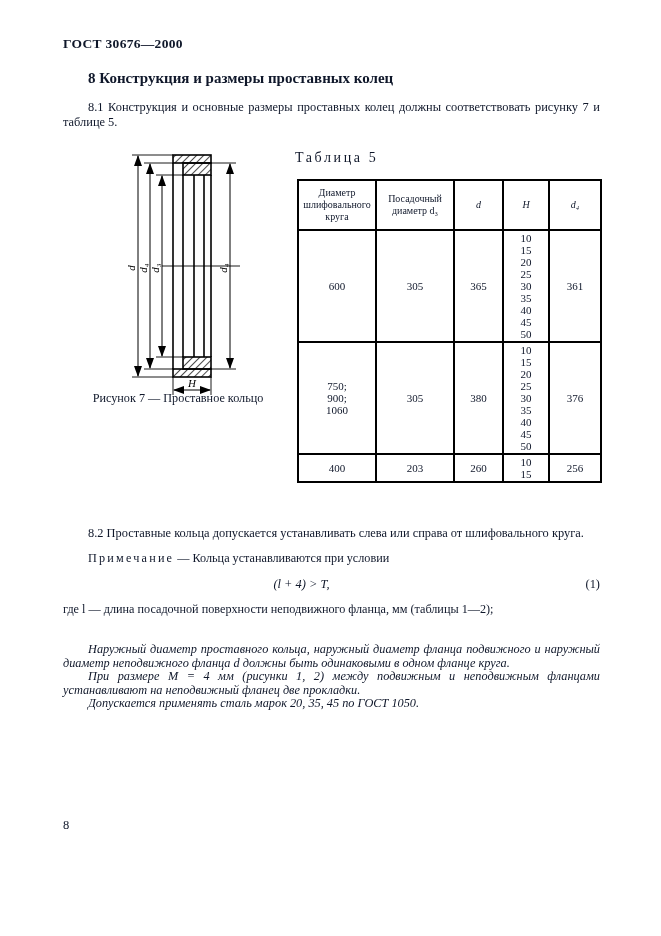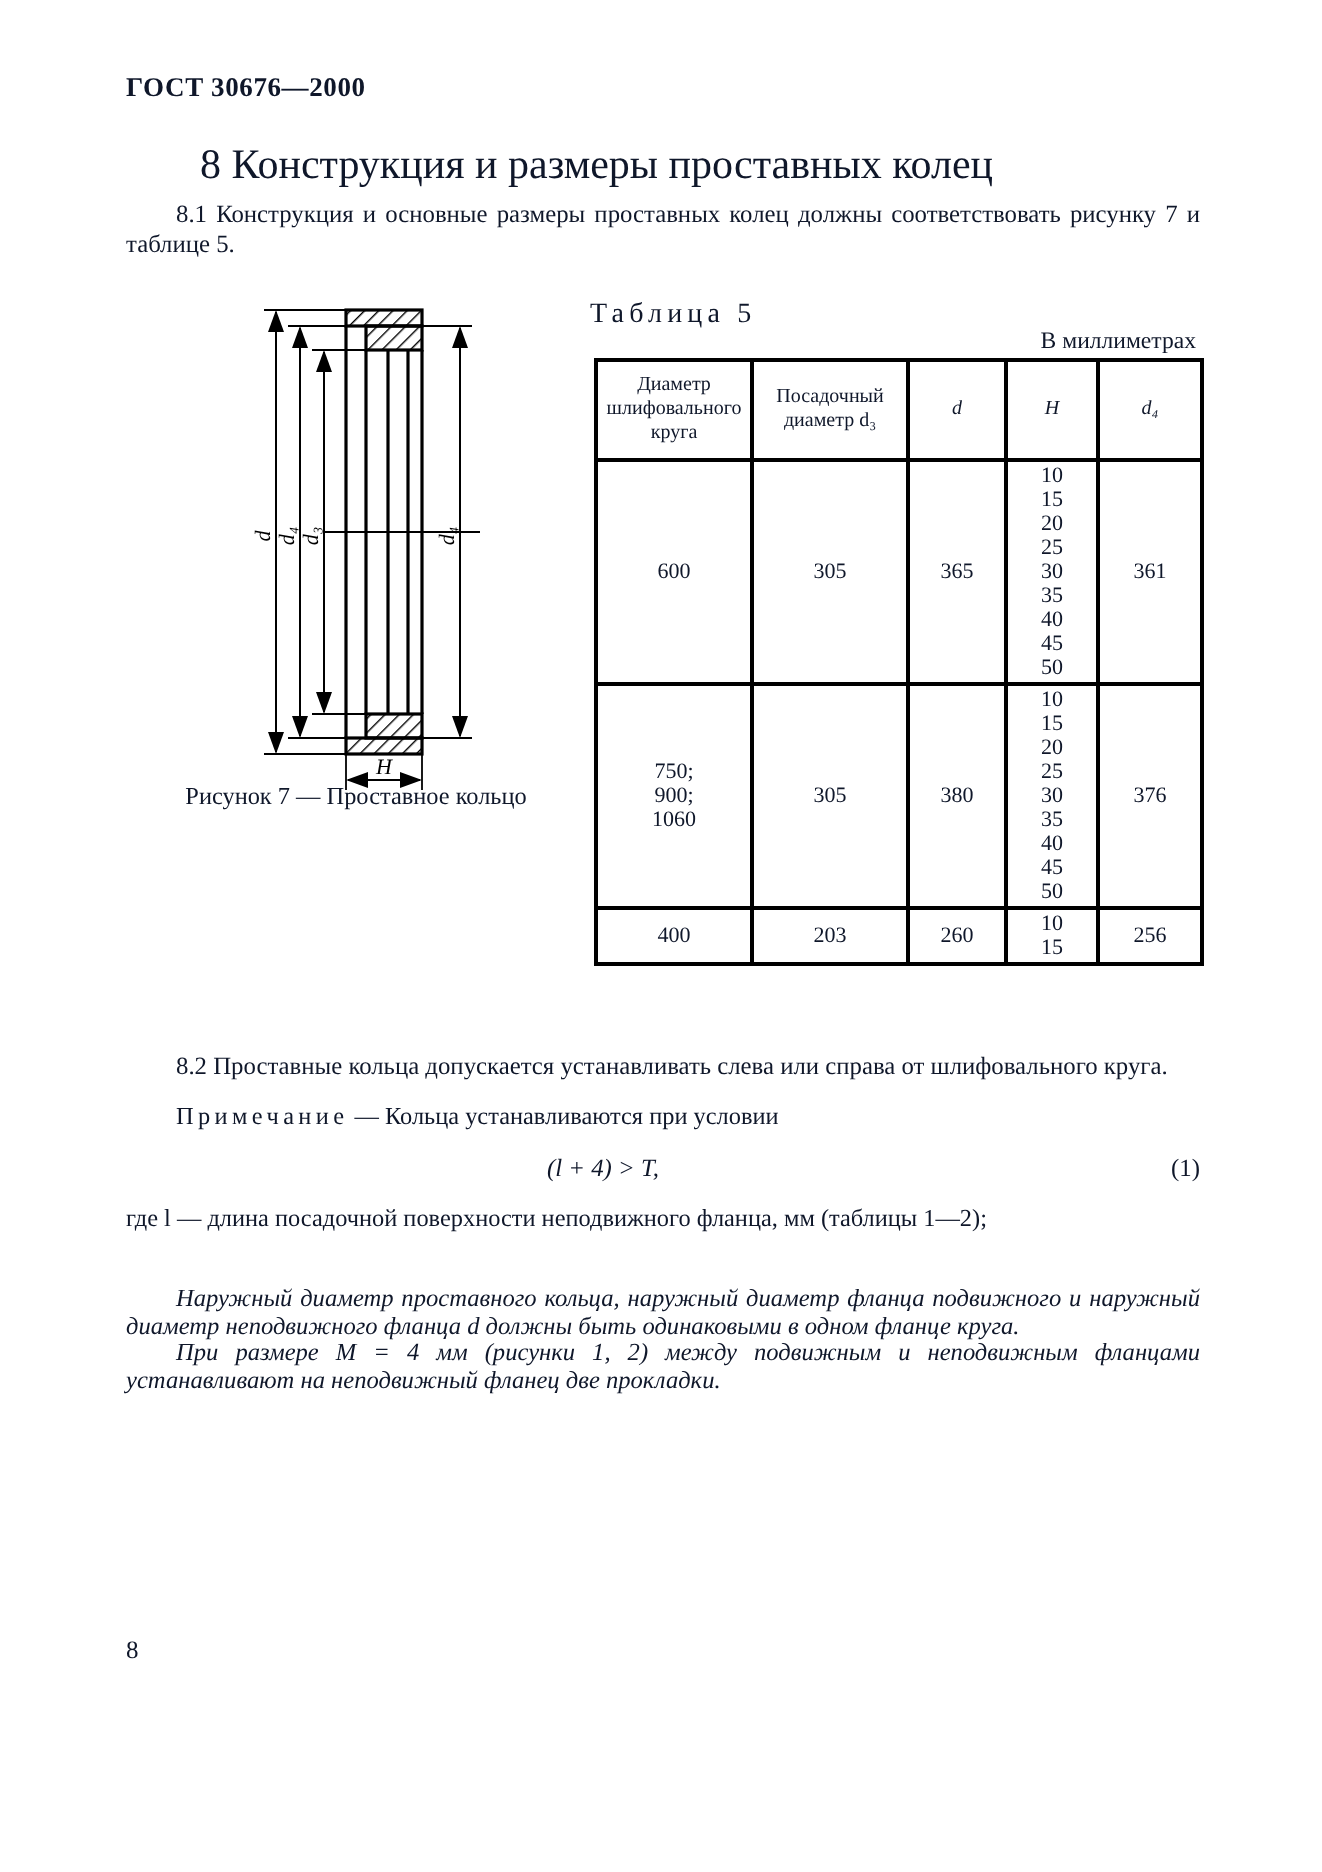--- a/index.html
+++ b/index.html
@@ -3,21 +3,21 @@
 <meta charset="utf-8">
 <style>
   html,body{margin:0;padding:0;background:#e8e8e8;}
   .page{
     position:relative;width:661px;height:936px;background:#ffffff;
     font-family:"Liberation Serif",serif;color:#0f172a;overflow:hidden;
     margin:0 auto;
   }
   .abs{position:absolute;}
   .gost-header{left:63px;top:36px;font-size:13.5px;font-weight:bold;letter-spacing:.3px;}
-  .section-heading{left:100px;top:70px;font-size:21px;font-weight:normal;}
+  .section-heading{left:88px;top:70px;font-size:15px;font-weight:bold;}
   .para{font-size:12.4px;line-height:15px;text-align:justify;}
   .para81{left:63px;top:100px;width:537px;text-indent:25px;}
   .fig-svg{left:78px;top:146px;}
   .fig-caption{left:68px;top:391px;width:220px;text-align:center;font-size:12.2px;}
   .tbl-title{left:295px;top:150px;font-size:14px;letter-spacing:2.6px;}
   .tbl-units{left:295px;top:163px;width:303px;text-align:right;font-size:11.8px;}
   .tbl-wrap{left:297px;top:179px;}
   table.t5{border-collapse:collapse;table-layout:fixed;width:303px;font-size:11px;}
   table.t5 td,table.t5 th{border:2px solid #000;text-align:center;vertical-align:middle;
     padding:1px 2px;font-weight:normal;overflow:hidden;}
@@ -100,21 +100,20 @@
       <text x="69" y="122" text-anchor="middle" transform="rotate(-90 69 122)">d₄</text>
       <text x="81" y="122" text-anchor="middle" transform="rotate(-90 81 122)">d₃</text>
       <text x="149" y="122" text-anchor="middle" transform="rotate(-90 149 122)">d₄</text>
       <text x="114" y="241" text-anchor="middle">H</text>
     </g>
   </svg>
 
   <div class="abs fig-caption">Рисунок 7 — Проставное кольцо</div>
 
   <div class="abs tbl-title">Таблица 5</div>
-  <div class="abs tbl-units">В миллиметрах</div>
 
   <div class="abs tbl-wrap">
     <table class="t5">
       <colgroup>
           <col style="width:78px">
           <col style="width:78px">
           <col style="width:49px">
           <col style="width:46px">
           <col style="width:52px">
         </colgroup>
@@ -179,17 +178,18 @@
   <div class="abs formula-row">
     <span class="formula-center">(l + 4) &gt; T,</span>
     <span class="formula-no">(1)</span>
   </div>
 
   <div class="abs where1">где l — длина посадочной поверхности неподвижного фланца, мм (таблицы 1—2);</div>
 
   <div class="abs lower-paras">
     <p>Наружный диаметр проставного кольца, наружный диаметр фланца подвижного и наружный диаметр неподвижного фланца d должны быть одинаковыми в одном фланце круга.</p>
     <p>При размере М = 4 мм (рисунки 1, 2) между подвижным и неподвижным фланцами устанавливают на неподвижный фланец две прокладки.</p>
+    <p>Допускается применять сталь марок 20, 35, 45 по ГОСТ 1050.</p>
   </div>
 
   <div class="abs page-num">8</div>
 
 </div>
 
 </body></html>

